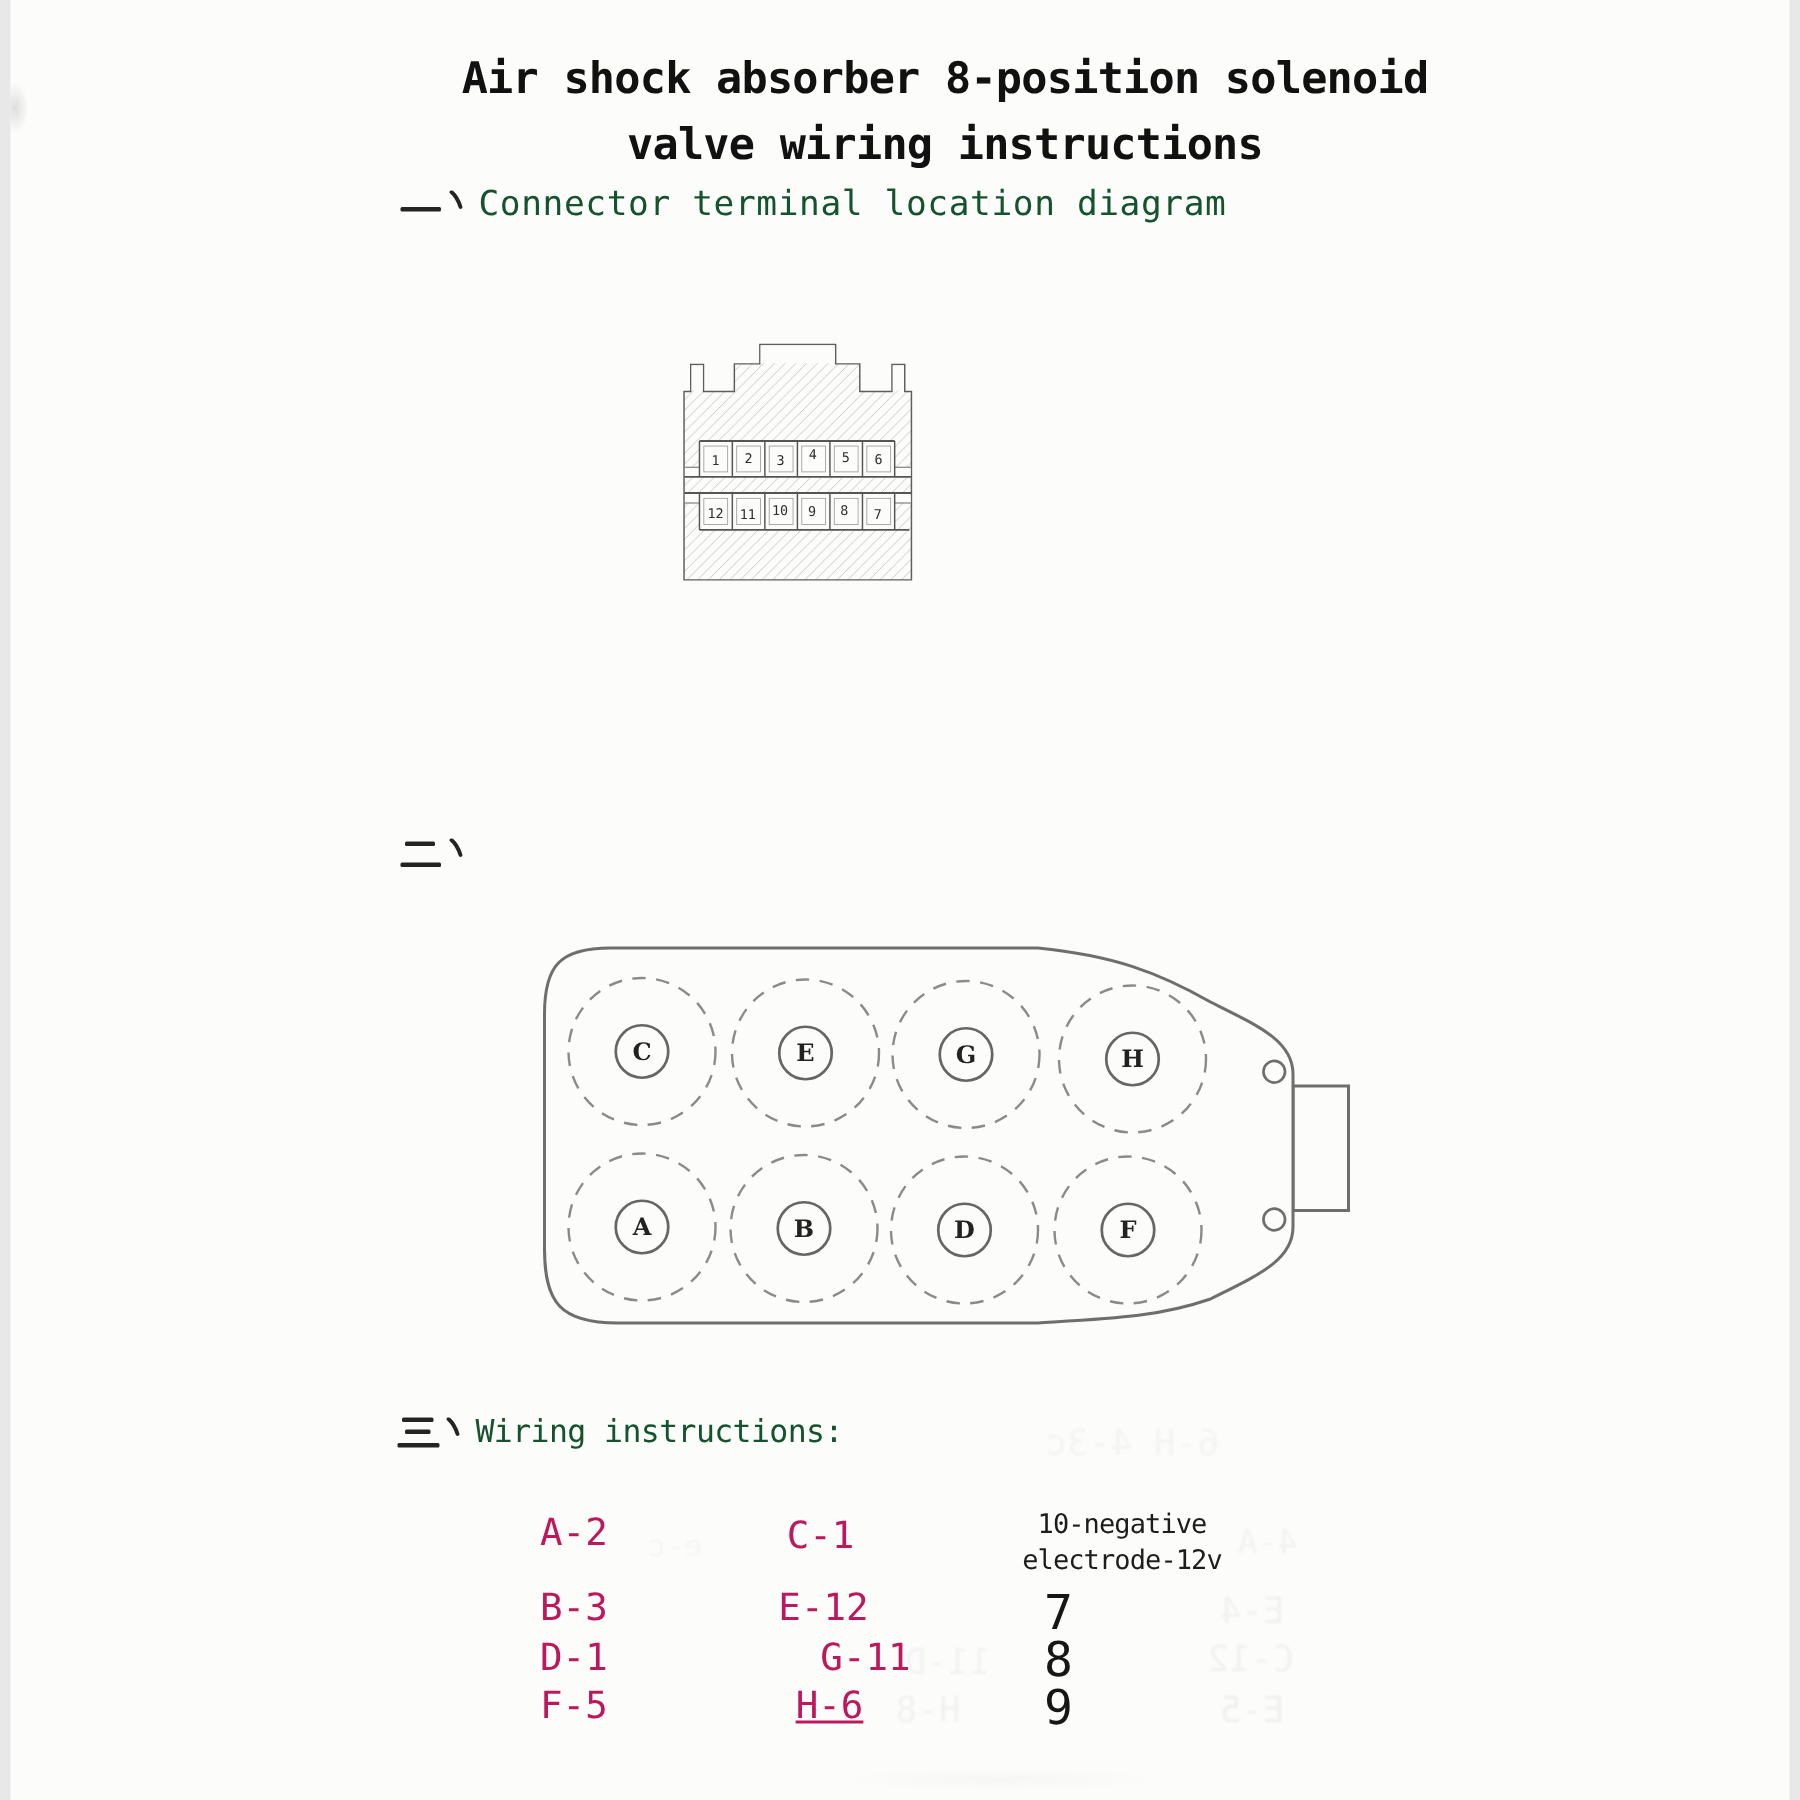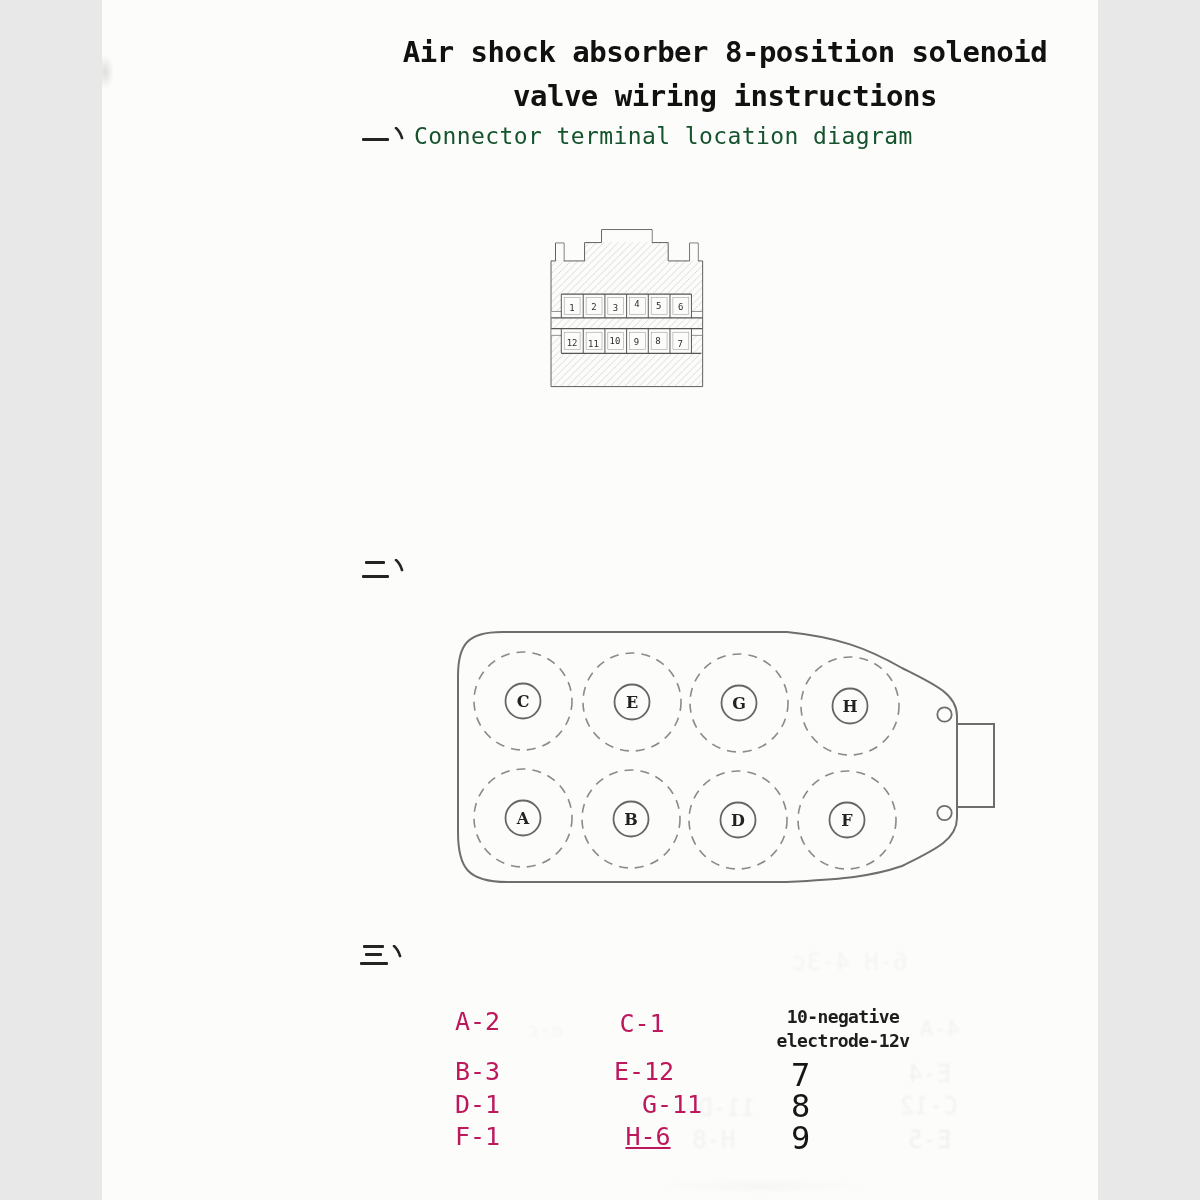--- a/index.html
+++ b/index.html
@@ -1,17 +1,17 @@
 <!DOCTYPE html>
 <html><head>
 <meta charset="utf-8">
 <style>
   html,body{margin:0;padding:0;background:#e8e8e8;}
   .page{
-    position:relative;width:996px;height:1200px;margin:0 auto;
+    position:relative;width:1186px;height:1200px;margin:0 auto;
     background:#fcfcfa;overflow:hidden;
     font-family:"DejaVu Sans Mono","Liberation Mono",monospace;
     color:#1c1c1c;
   }
   
   .doc-title{
     position:absolute;left:23px;top:30px;width:1200px;
     text-align:center;font-size:29px;font-weight:700;
     line-height:44px;letter-spacing:-0.5px;color:#111;
   }
@@ -21,21 +21,21 @@
   .sec-h.small .label{font-size:21px;letter-spacing:-0.4px;}
   
   .hz{display:inline-block;position:relative;width:27px;height:26px;flex:0 0 27px;margin-top:3px;}
   .hz b{position:absolute;height:3px;background:#242424;border-radius:1px;}
   .dun{margin:6px 10px 0 5px;flex:0 0 10px;}
   
   .svg-abs{position:absolute;}
   
   .wtxt{position:absolute;font-size:25px;line-height:27px;color:#be185d;white-space:pre;}
   .wtxt.c2{transform:translateX(-50%);}
-  .wnote{position:absolute;font-size:18px;line-height:22px;letter-spacing:-0.6px;transform:translateX(-50%);color:#1d1d1d;white-space:pre;font-weight:bold;}
+  .wnote{position:absolute;font-size:18px;line-height:22px;letter-spacing:-0.6px;transform:translateX(-50%);color:#1d1d1d;white-space:pre;}
   .wnum{position:absolute;font-size:32px;line-height:34px;color:#161616;}
   
   .ghost{position:absolute;transform:scaleX(-1);filter:blur(0.8px);color:#7a7a7a;white-space:pre;}
   .smudge{position:absolute;background:radial-gradient(closest-side,#9a9a9a,rgba(154,154,154,0));}
 </style>
 </head>
 <body>
 
 <div class="page">
 
@@ -179,26 +179,27 @@
 
   <div class="sec-h small" style="left:258px;top:939px;">
     <span class="hz">
       <b style="top:3px;left:3px;width:21px;"></b>
         <b style="top:11px;left:5px;width:17px;"></b>
         <b style="top:20px;left:0;width:28px;"></b>
     </span>
     <svg class="dun" width="10" height="13" viewBox="0 0 10 13">
       <path d="M2 1 Q6 4.5 8 11" stroke="#242424" stroke-width="2.6" fill="none" stroke-linecap="round"></path>
     </svg>
+    <span class="label">Wiring instructions:</span>
   </div>
 
   <div class="wtxt" style="left:353px;top:1008px;">A-2</div>
   <div class="wtxt" style="left:353px;top:1058px;">B-3</div>
   <div class="wtxt" style="left:353px;top:1091px;">D-1</div>
-  <div class="wtxt" style="left:353px;top:1123px;">F-1</div>
+  <div class="wtxt" style="left:353px;top:1123px;">F-5</div>
 
   <div class="wtxt c2" style="left:540px;top:1010px;">C-1</div>
   <div class="wtxt c2" style="left:542px;top:1058px;">E-12</div>
   <div class="wtxt c2" style="left:542px;top:1091px;margin-left:28px;">G-11</div>
   <div class="wtxt c2" style="left:546px;top:1123px;text-decoration:underline;">H-6</div>
 
   <div class="wnote" style="left:741px;top:1006px;">10-negative</div>
   <div class="wnote" style="left:741px;top:1030px;">electrode-12v</div>
   <div class="wnum" style="left:689px;top:1058px;">7</div>
   <div class="wnum" style="left:689px;top:1089px;">8</div>

